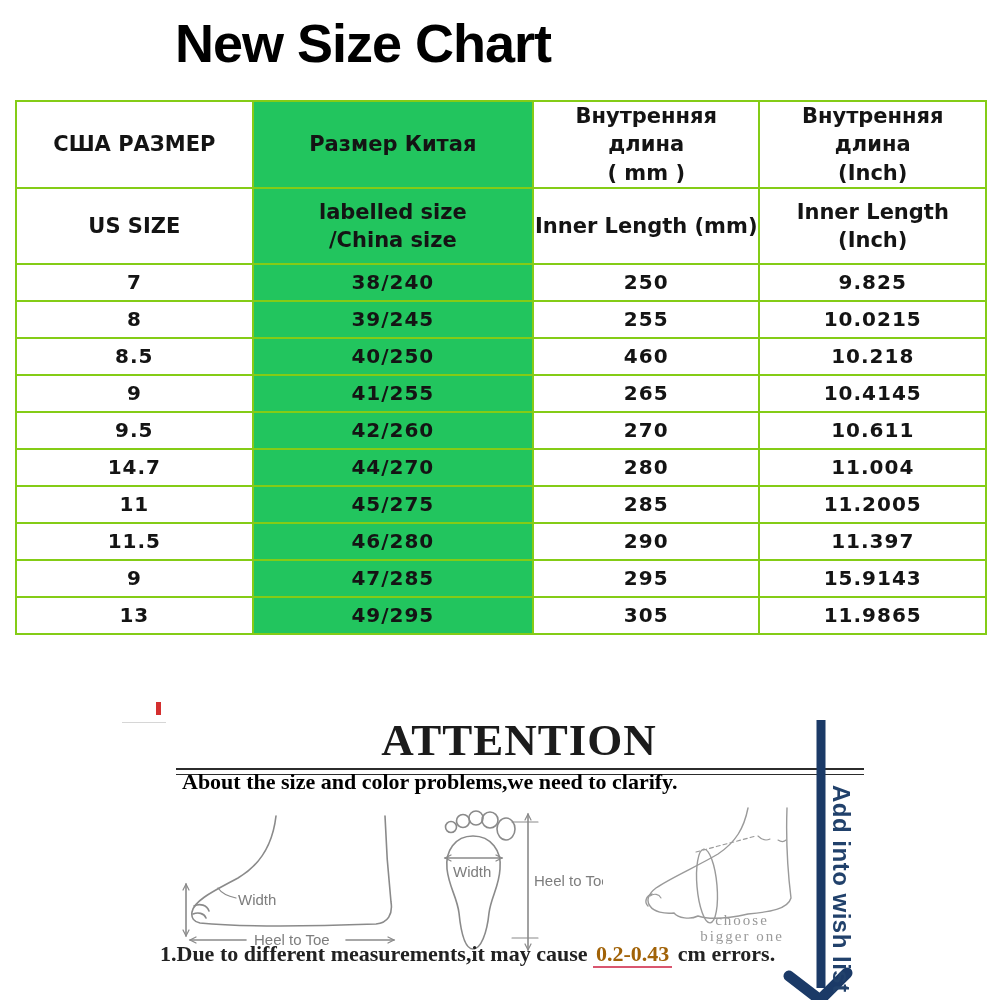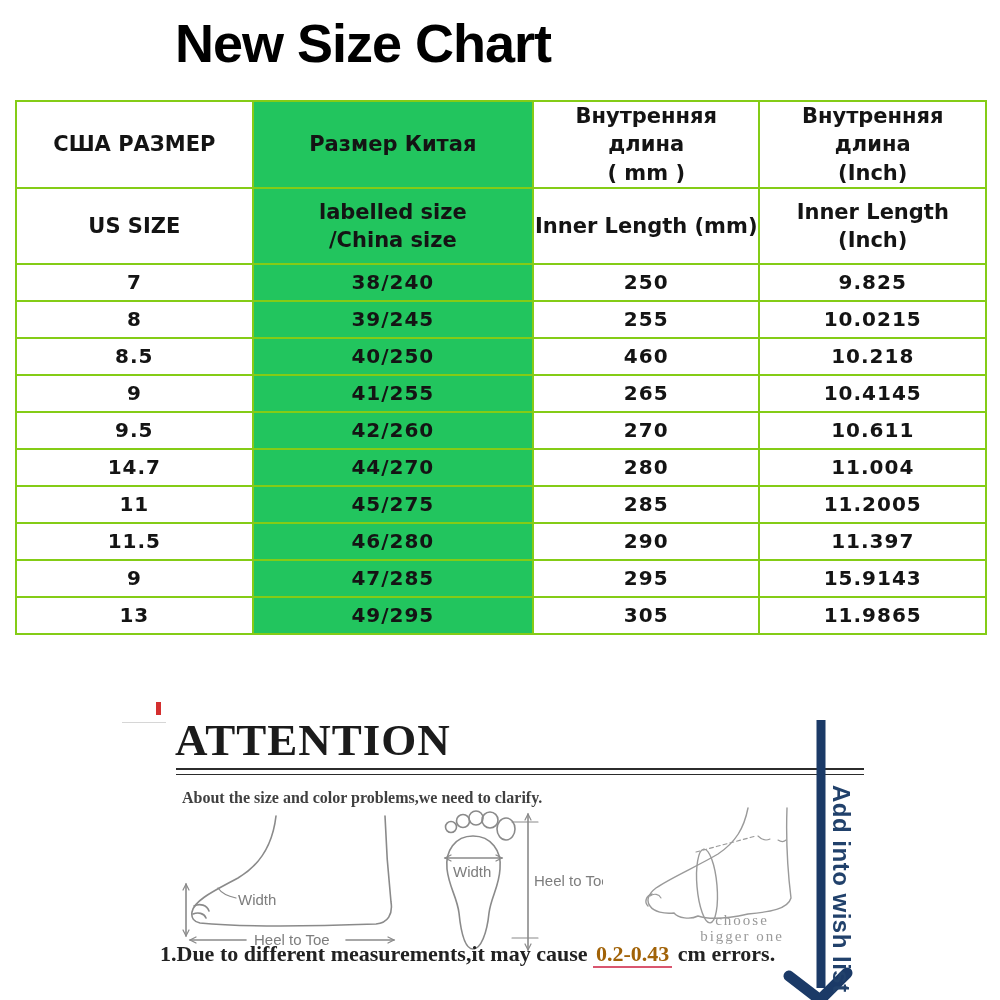--- a/index.html
+++ b/index.html
@@ -26,31 +26,31 @@
   }
   #size-table tr.hdr1{height:71px;font-size:21px;}
   #size-table tr.hdr2{height:76px;font-size:21px;}
   #size-table tr.data{height:37px;font-size:20px;letter-spacing:1px;}
   #size-table .yellow{background:#22c55e;}
   
   #red-tick{position:absolute;left:156px;top:702px;width:5px;height:13px;background:#d42f2f;}
   #faint-line{position:absolute;left:122px;top:722px;width:44px;height:1px;background:#d6d6d6;}
   
   #attention-heading{
-    position:absolute;left:175px;top:714px;width:688px;text-align:left;
+    position:absolute;left:175px;top:714px;width:688px;text-align:center;
     font-family:"Liberation Serif",serif;font-size:45px;font-weight:700;
     letter-spacing:1px;color:#1b1b1b;
   }
   #attention-underline{
     position:absolute;left:176px;top:768px;width:688px;height:4px;
     border-top:2px solid #2c2c2c;border-bottom:1px solid #2c2c2c;
   }
   #attention-intro{
-    position:absolute;left:182px;top:789px;
-    font-family:"Liberation Serif",serif;font-size:16px;font-weight:700;color:#404040;
+    position:absolute;left:182px;top:769px;
+    font-family:"Liberation Serif",serif;font-size:22px;font-weight:700;color:#000000;
   }
   #note-line{
     position:absolute;left:160px;top:941px;
     font-family:"Liberation Serif",serif;font-size:22px;font-weight:700;color:#222222;
   }
   #note-line .note-red{
     color:#a16207;border-bottom:2px solid #d9566f;padding:0 3px;
   }
   
   .diagram{position:absolute;}

